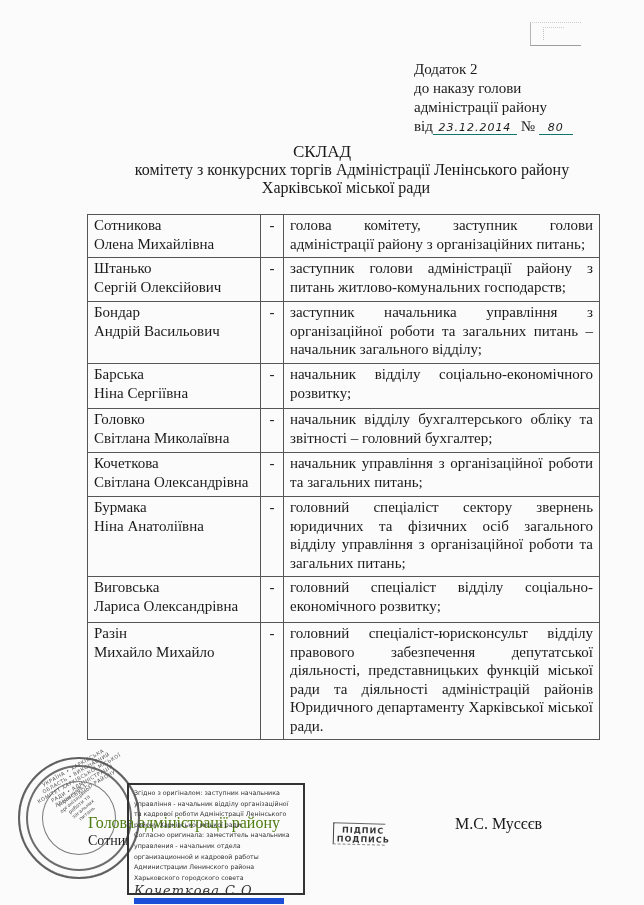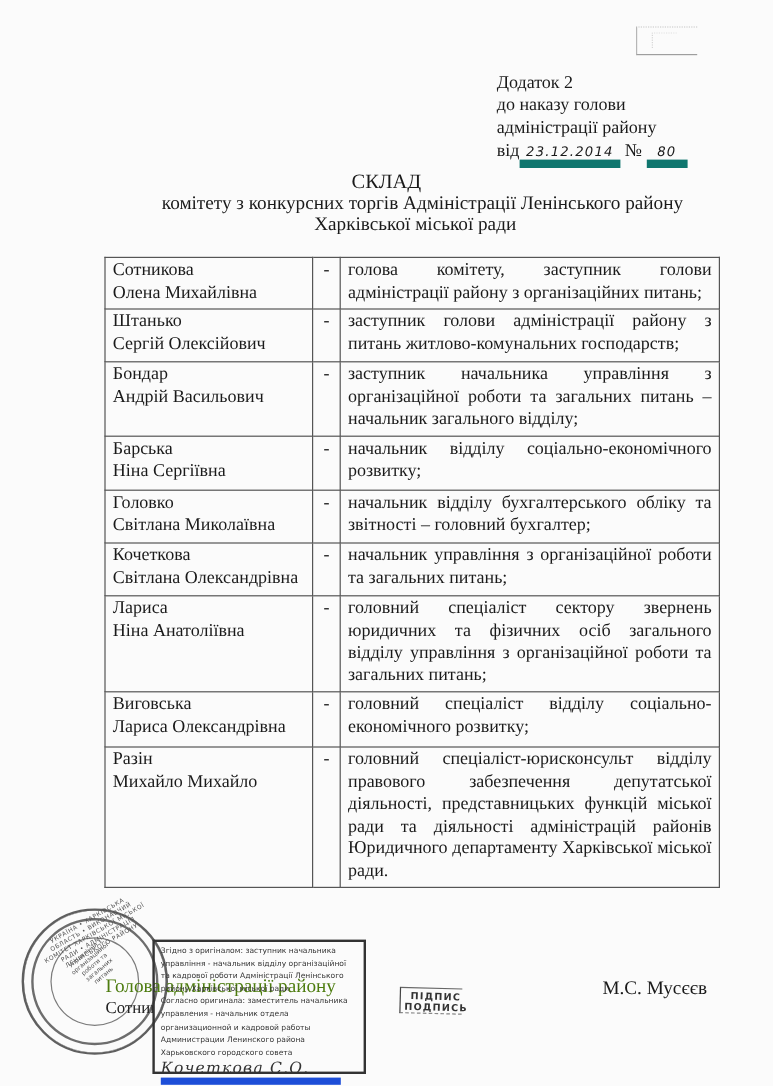--- a/index.html
+++ b/index.html
@@ -41,21 +41,21 @@
       top: 60px;
       font-size: 15px;
       line-height: 19px;
     }
     .appendix .line { display: block; white-space: nowrap; }
     .appendix .hand {
       font-family: "DejaVu Sans", sans-serif;
       font-style: italic;
       font-size: 11px;
       letter-spacing: 1px;
-      border-bottom: 7px solid #0f766e;
+      border-bottom: 1px solid #0f766e;
       display: inline-block;
       padding: 0 2px;
       line-height: 13px;
     }
     .appendix .hand.date { width: 80px; text-align: center; }
     .appendix .hand.num { width: 30px; text-align: center; }
 
     .title-block {
       position: absolute;
       left: 0;
@@ -175,21 +175,20 @@
       color: #222;
       width: 40px;
       overflow: hidden;
     }
     .footer-right {
       position: absolute;
       left: 455px;
       top: 815px;
       font-size: 16px;
       line-height: 18px;
-      margin-left: 47px;
     }
     .sig-stamp {
       position: absolute;
       left: 333px;
       top: 823px;
       width: 52px;
       height: 22px;
       border-left: 1.5px solid #444;
       border-top: 1.5px solid #666;
       border-bottom: 1px dashed #888;
@@ -272,21 +271,21 @@
   <tr style="height:44px;">
     <td class="name-cell">
       <span class="name-line">Кочеткова</span>
       <span class="name-line">Світлана Олександрівна</span>
     </td>
     <td class="dash-cell">-</td>
     <td class="role-cell">начальник управління з організаційної роботи та загальних питань;</td>
   </tr>
   <tr style="height:80px;">
     <td class="name-cell">
-      <span class="name-line">Лариса</span>
+      <span class="name-line">Бурмака</span>
       <span class="name-line">Ніна Анатоліївна</span>
     </td>
     <td class="dash-cell">-</td>
     <td class="role-cell">головний спеціаліст сектору звернень юридичних та фізичних осіб загального відділу управління з організаційної роботи та загальних питань;</td>
   </tr>
   <tr style="height:46px;">
     <td class="name-cell">
       <span class="name-line">Виговська</span>
       <span class="name-line">Лариса Олександрівна</span>
     </td>

